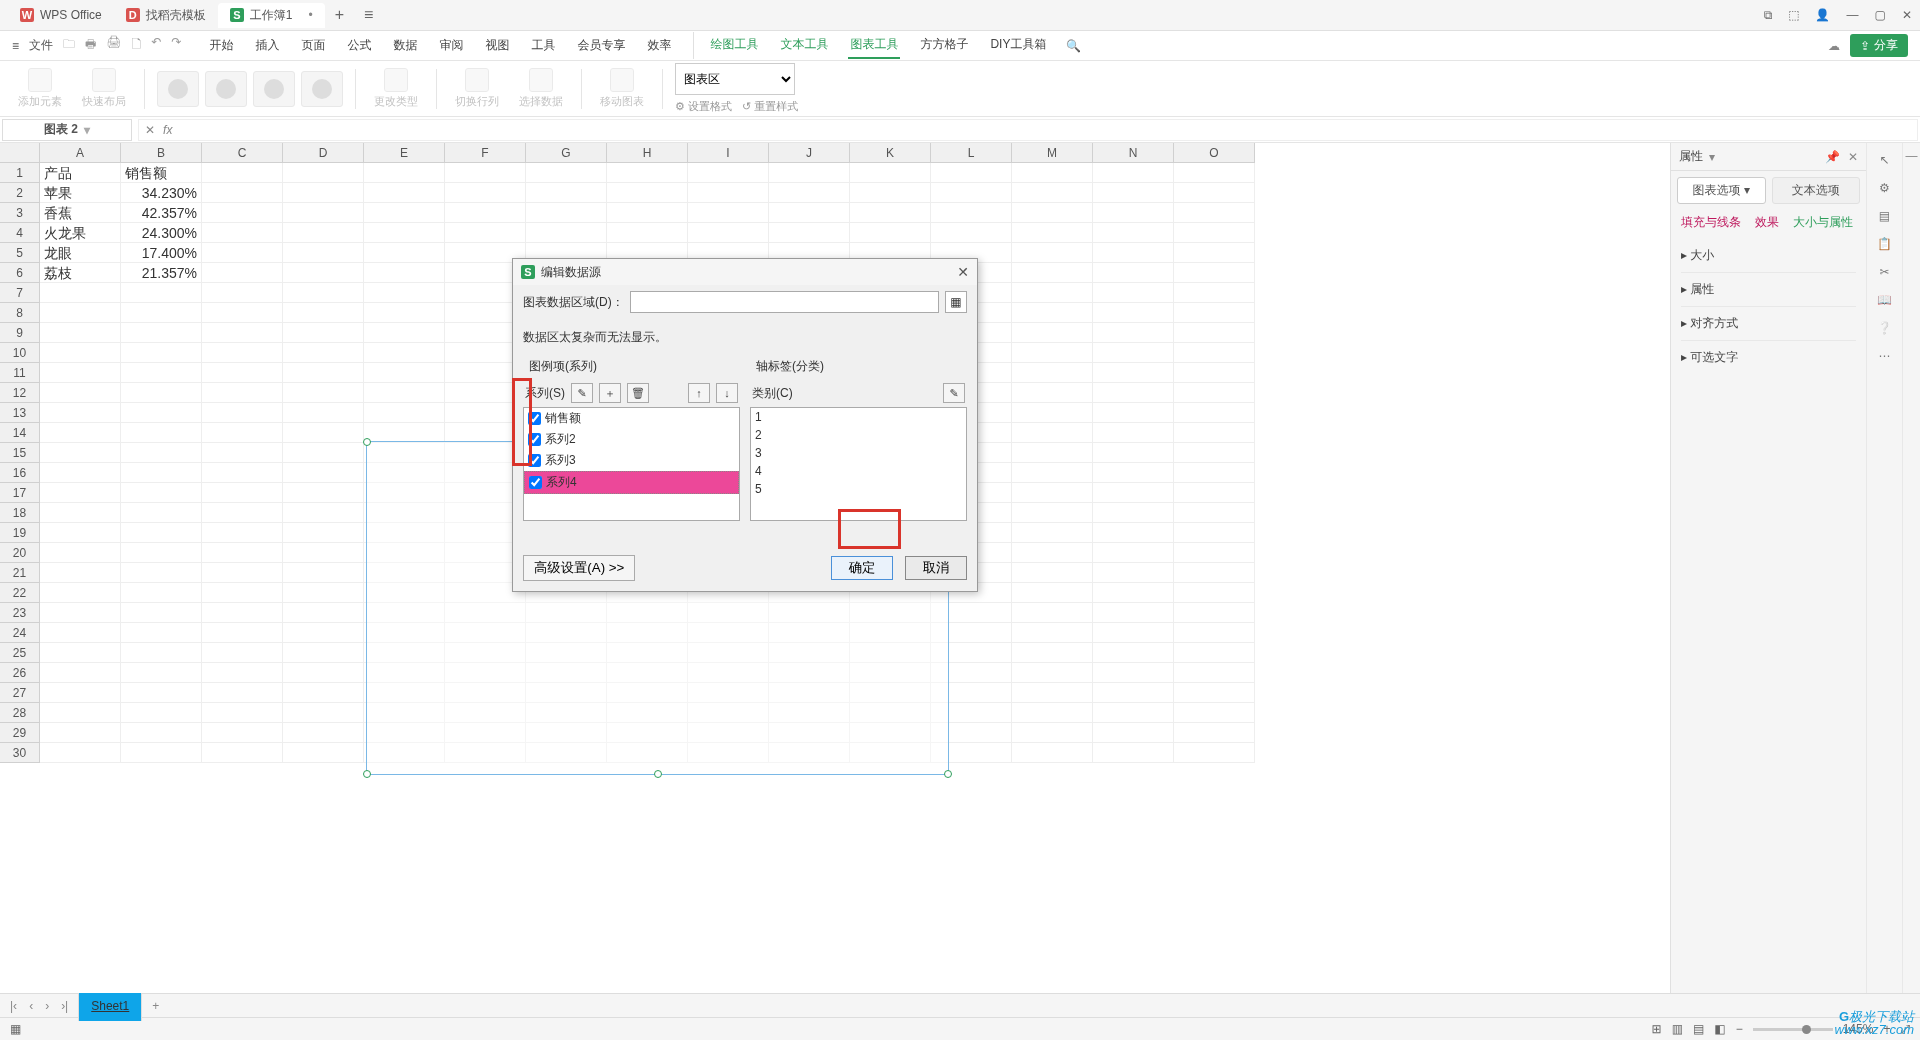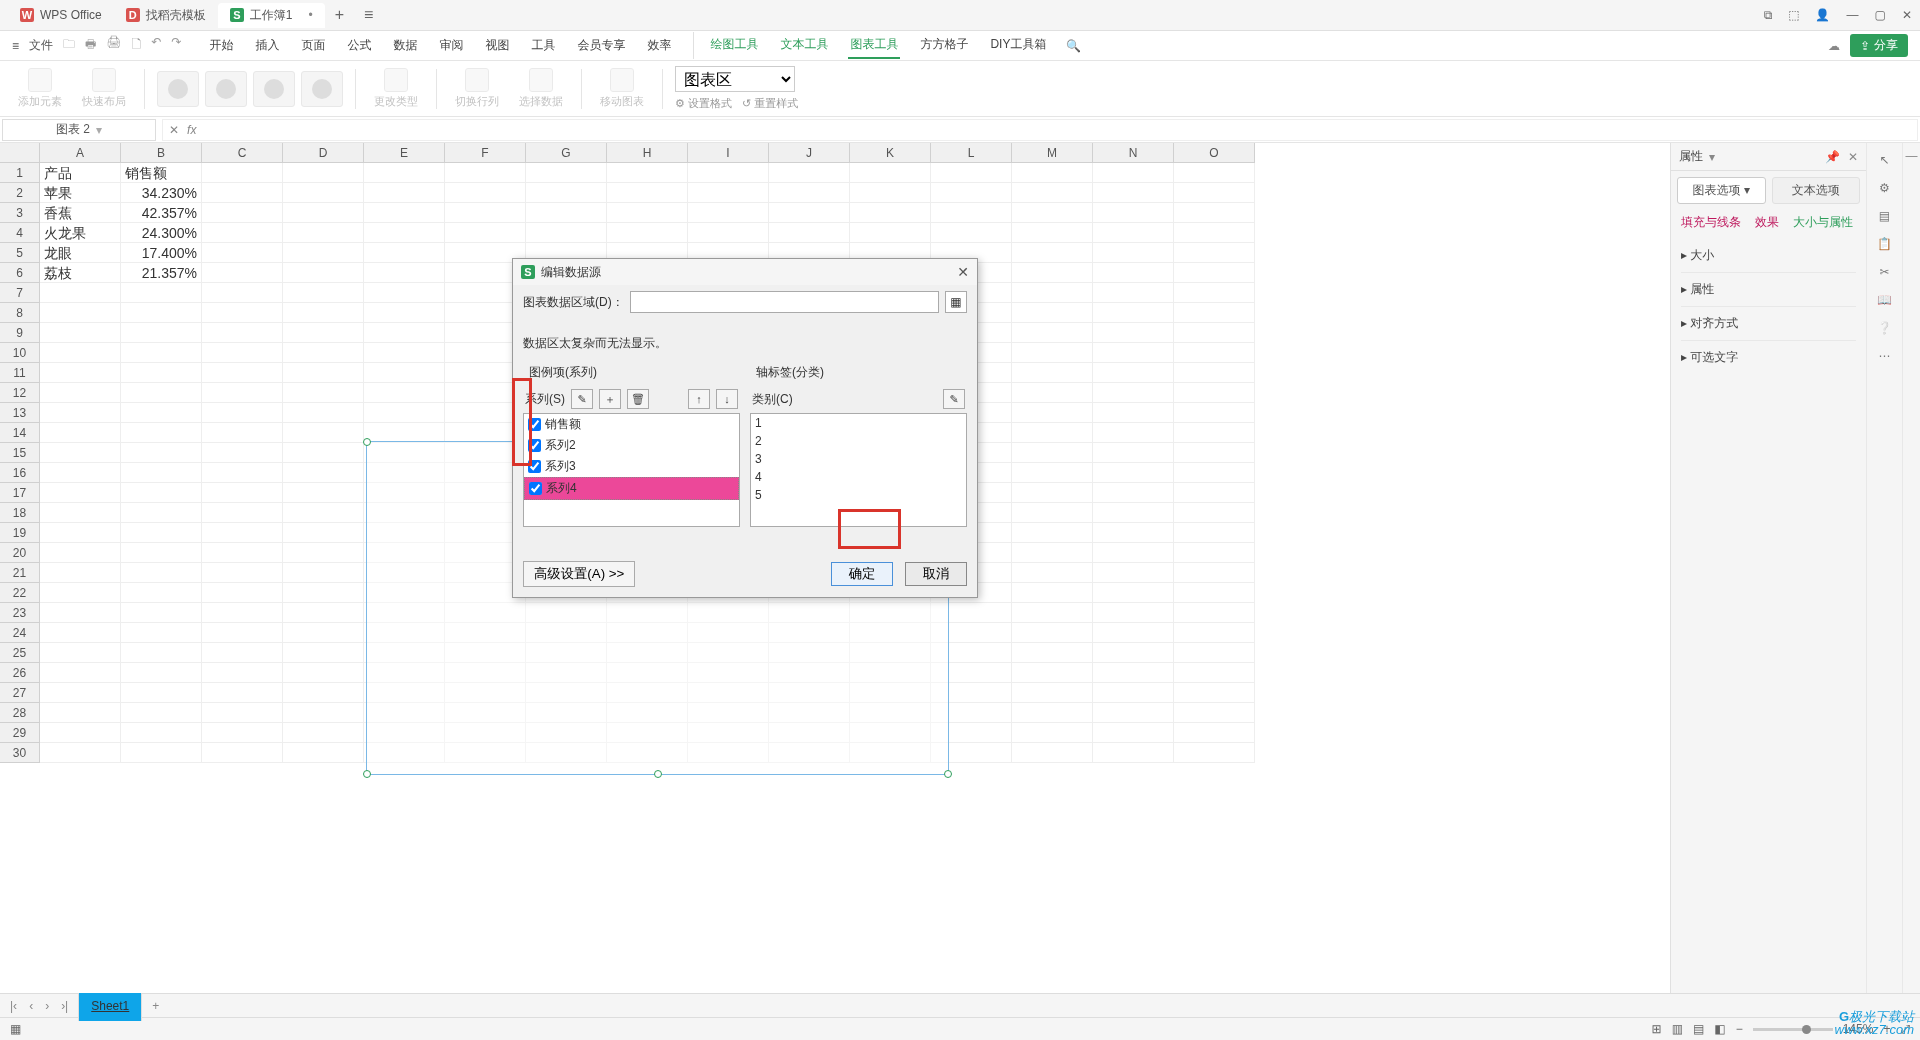--- a/index.html
+++ b/index.html
@@ -32,25 +32,25 @@
 
 
 .ribbon { height: 56px; background: #fff; display: flex; align-items: center; padding: 4px 12px; border-bottom: 1px solid #e5e5e5; gap: 8px; }
 .ribbon-group { display: flex; flex-direction: column; align-items: center; gap: 2px; color: #999; font-size: 11px; padding: 0 6px; }
 .ribbon-group.disabled { opacity: 0.6; }
 .ribbon-icon { width: 24px; height: 24px; border: 1px solid #ddd; border-radius: 3px; background: #f5f5f5; }
 .ribbon-sep { width: 1px; height: 40px; background: #e5e5e5; margin: 0 4px; }
 .chart-thumbs { display: flex; gap: 6px; }
 .chart-thumb { width: 42px; height: 36px; background: #f5f5f5; border: 1px solid #e8e8e8; border-radius: 3px; display:flex; align-items:center; justify-content:center; }
 .chart-thumb svg circle { fill:#ddd; }
-.ribbon-select { width: 120px; height: 26px; border: 1px solid #ccc; font-size: 16px; padding: 0 4px; background:#fff; }
+.ribbon-select { width: 120px; height: 32px; border: 1px solid #ccc; font-size: 12px; padding: 0 4px; background:#fff; }
 
 
 .formula-row { height: 26px; background: #fff; display: flex; align-items: center; border-bottom: 1px solid #e5e5e5; padding: 0 2px; gap: 6px; }
-.name-box { width: 154px; height: 22px; border: 1px solid #ddd; text-align: center; font-size: 12px; color: #555; display:flex; align-items:center; justify-content:center; gap:6px; }
+.name-box { width: 130px; height: 22px; border: 1px solid #ddd; text-align: center; font-size: 12px; color: #555; display:flex; align-items:center; justify-content:center; gap:6px;font-weight:bold; }
 .fx-box { flex: 1; height: 22px; border: 1px solid #eee; display: flex; align-items: center; padding: 0 6px; gap: 8px; color: #888; }
 
 
 .main { display: flex; height: calc(1040px - 31px - 30px - 56px - 26px - 24px - 23px); }
 .sheet-area { flex: 1; background: #fff; position: relative; overflow: hidden; }
 .side-panel { width: 196px; background: #f5f5f5; border-left: 1px solid #e0e0e0; display: flex; flex-direction: column; }
 .tool-rail { width: 36px; background: #f5f5f5; border-left: 1px solid #e8e8e8; display: flex; flex-direction: column; align-items: center; gap: 14px; padding-top: 10px; color: #777; }
 .collapse-rail { width: 18px; background: #f5f5f5; border-left: 1px solid #e8e8e8; display:flex; align-items:flex-start; justify-content:center; padding-top:6px; color:#888;}
 
 
@@ -67,21 +67,21 @@
 
 .chart-sel { position: absolute; left: 366px; top: 298px; width: 583px; height: 334px; border: 1px solid #7ab8e6; background: rgba(255,255,255,0.4); }
 .handle { position: absolute; width: 8px; height: 8px; background: #fff; border: 1px solid #2e9e5b; border-radius: 50%; }
 
 
 .dialog { position: absolute; left: 512px; top: 258px; width: 466px; background: #f0f0f0; border: 1px solid #999; box-shadow: 2px 2px 8px rgba(0,0,0,0.25); z-index: 100; font-size: 12px; }
 .dlg-title { height: 26px; display: flex; align-items: center; padding: 0 8px; background: #f5f5f5; }
 .dlg-title .sheet-icon { margin-right: 6px; }
 .dlg-close { margin-left: auto; cursor: pointer; font-size: 14px; color: #555; }
 .dlg-body { padding: 6px 10px 10px; }
-.dlg-row { display: flex; align-items: center; margin-bottom: 18px; gap: 6px; }
+.dlg-row { display: flex; align-items: center; margin-bottom: 12px; gap: 6px; }
 .dlg-input { flex: 1; height: 22px; border: 1px solid #aaa; background: #fff; }
 .dlg-range-btn { width: 22px; height: 22px; border: 1px solid #aaa; background: #fff; display:flex;align-items:center;justify-content:center;}
 .dlg-warning { padding: 4px 0 8px; color: #333; }
 .dlg-lists { display: flex; gap: 10px; }
 .dlg-list-col { flex: 1; }
 .dlg-list-header { padding: 4px 6px; }
 .dlg-list-tools { display: flex; align-items: center; gap: 6px; padding: 4px 2px; }
 .dlg-list-tools .sp { flex: 1; }
 .tool-btn { width: 22px; height: 20px; border: 1px solid #aaa; background: #f5f5f5; display: flex; align-items: center; justify-content: center; font-size: 11px; color: #444; }
 .dlg-list { height: 114px; border: 1px solid #aaa; background: #fff; overflow: auto; }

